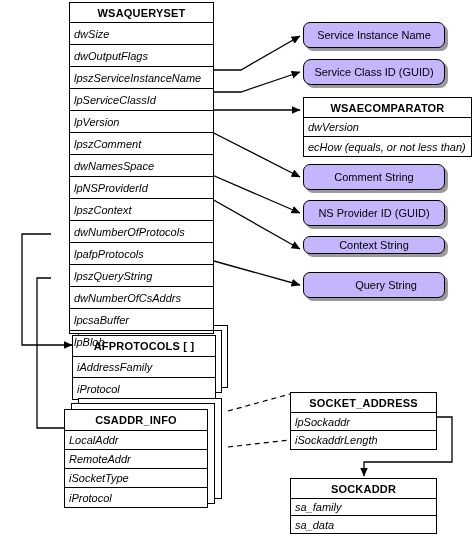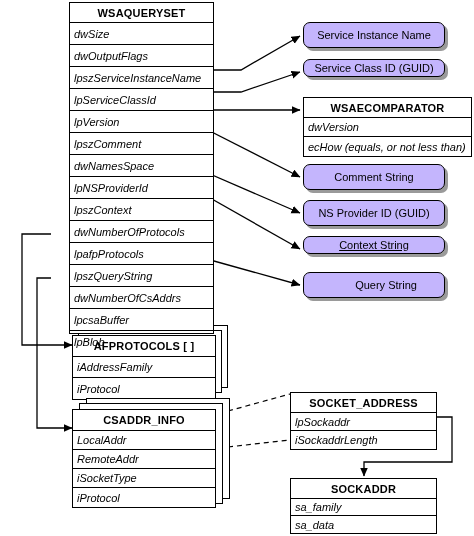--- a/index.html
+++ b/index.html
@@ -90,47 +90,47 @@
     <div class="fld" style="height:22px;">dwNumberOfProtocols</div>
     <div class="fld" style="height:22px;">lpafpProtocols</div>
     <div class="fld" style="height:22px;">lpszQueryString</div>
     <div class="fld" style="height:22px;">dwNumberOfCsAddrs</div>
     <div class="fld" style="height:22px;">lpcsaBuffer</div>
     <div class="fld last" style="height:22px;">lpBlob</div>
   </div>
 
   <div class="pill" style="left:303px;top:22px;width:142px;height:26px;">Service Instance Name</div>
 
-  <div class="pill" style="left:303px;top:59px;width:142px;height:18px;">Service Class ID (GUID)</div>
+  <div class="pill" style="left:303px;top:59px;width:142px;height:26px;border-radius:8px;">Service Class ID (GUID)</div>
 
   <div class="struct" style="left:303px;top:97px;width:169px;height:60px;">
     <div class="hdr" style="height:20px;">WSAECOMPARATOR</div>
     <div class="fld" style="height:19px;">dwVersion</div>
     <div class="fld last" style="height:19px;">ecHow (equals, or not less than)</div>
   </div>
 
   <div class="pill" style="left:303px;top:164px;width:142px;height:26px;">Comment String</div>
 
   <div class="pill" style="left:303px;top:200px;width:142px;height:26px;">NS Provider ID (GUID)</div>
 
-  <div class="pill" style="left:303px;top:236px;width:142px;height:18px;text-decoration:underline;">Context String</div>
+  <div class="pill" style="left:303px;top:236px;width:142px;height:18px;">Context String</div>
 
   <div class="pill" style="left:303px;top:272px;width:142px;height:26px;padding-left:24px;">Query String</div>
 
   <div class="stackwrap" style="left:72px;top:325px;width:156px;height:75px;">
     <div class="layer" style="left:12px;top:0px;width:144px;height:63px;"></div>
     <div class="layer" style="left:6px;top:5px;width:144px;height:63px;"></div>
     <div class="struct" style="left:0px;top:10px;width:144px;height:65px;">
       <div class="hdr" style="height:21px;">AFPROTOCOLS [ ]</div>
       <div class="fld" style="height:21px;">iAddressFamily</div>
       <div class="fld last" style="height:21px;">iProtocol</div>
     </div>
   </div>
 
-  <div class="stackwrap" style="left:72px;top:398px;width:160px;height:110px;">
+  <div class="stackwrap" style="left:64px;top:398px;width:160px;height:110px;">
     <div class="layer" style="left:14px;top:0px;width:144px;height:101px;"></div>
     <div class="layer" style="left:7px;top:5px;width:144px;height:101px;"></div>
     <div class="struct" style="left:0px;top:11px;width:144px;height:99px;">
       <div class="hdr" style="height:21px;">CSADDR_INFO</div>
       <div class="fld" style="height:19px;">LocalAddr</div>
       <div class="fld" style="height:19px;">RemoteAddr</div>
       <div class="fld" style="height:19px;">iSocketType</div>
       <div class="fld last" style="height:19px;">iProtocol</div>
     </div>
   </div>

